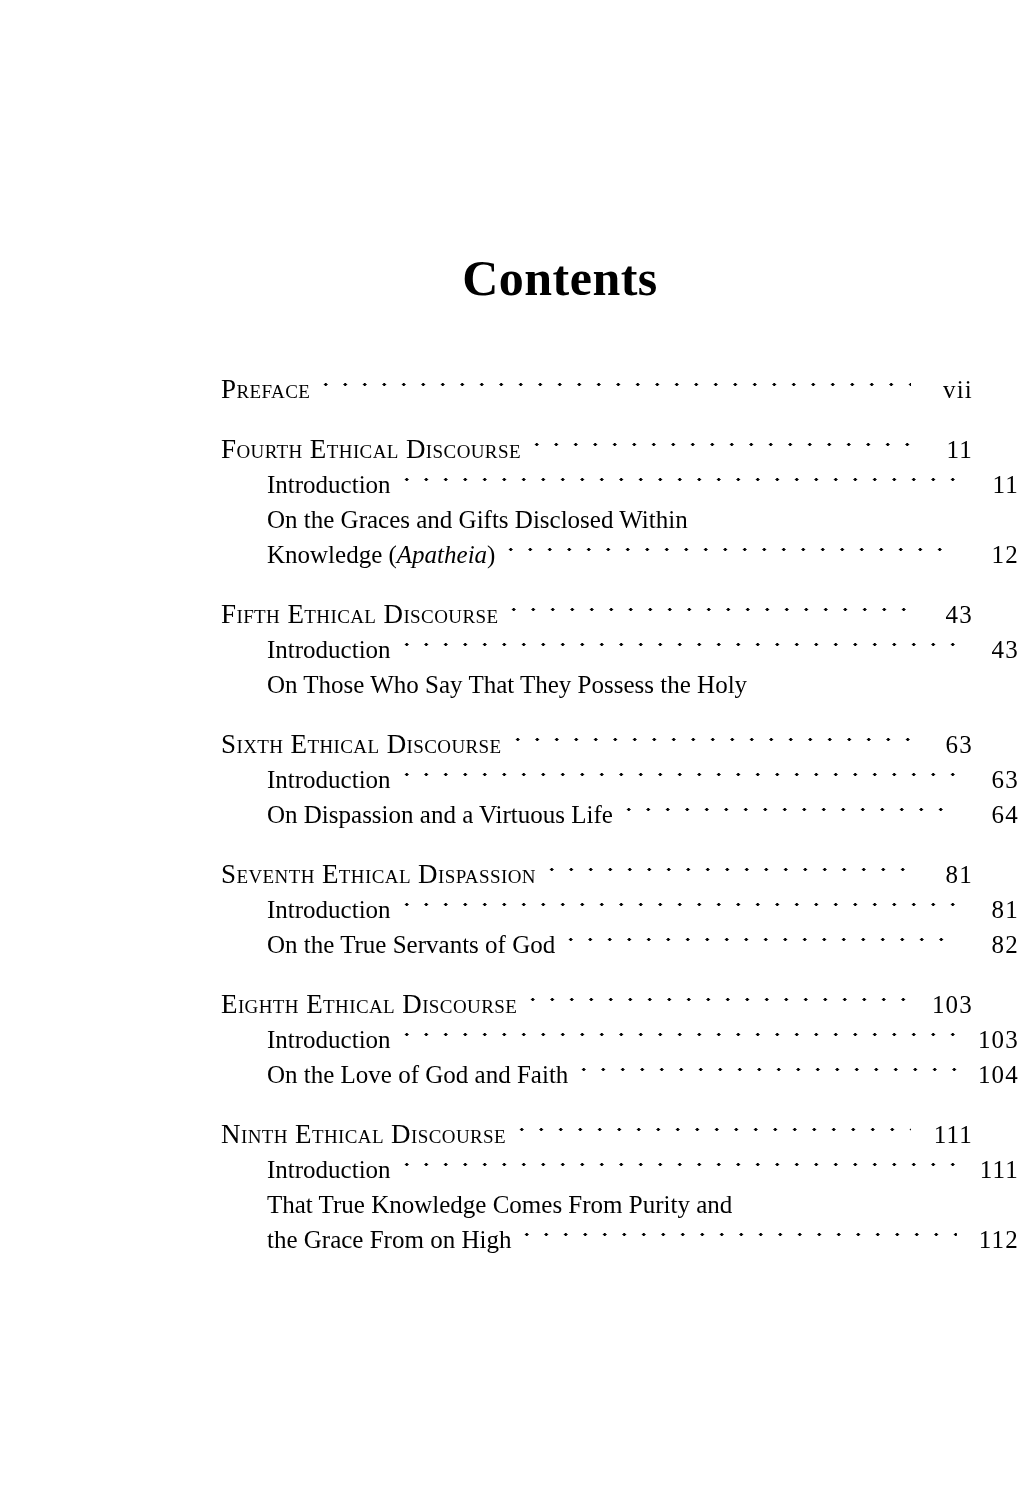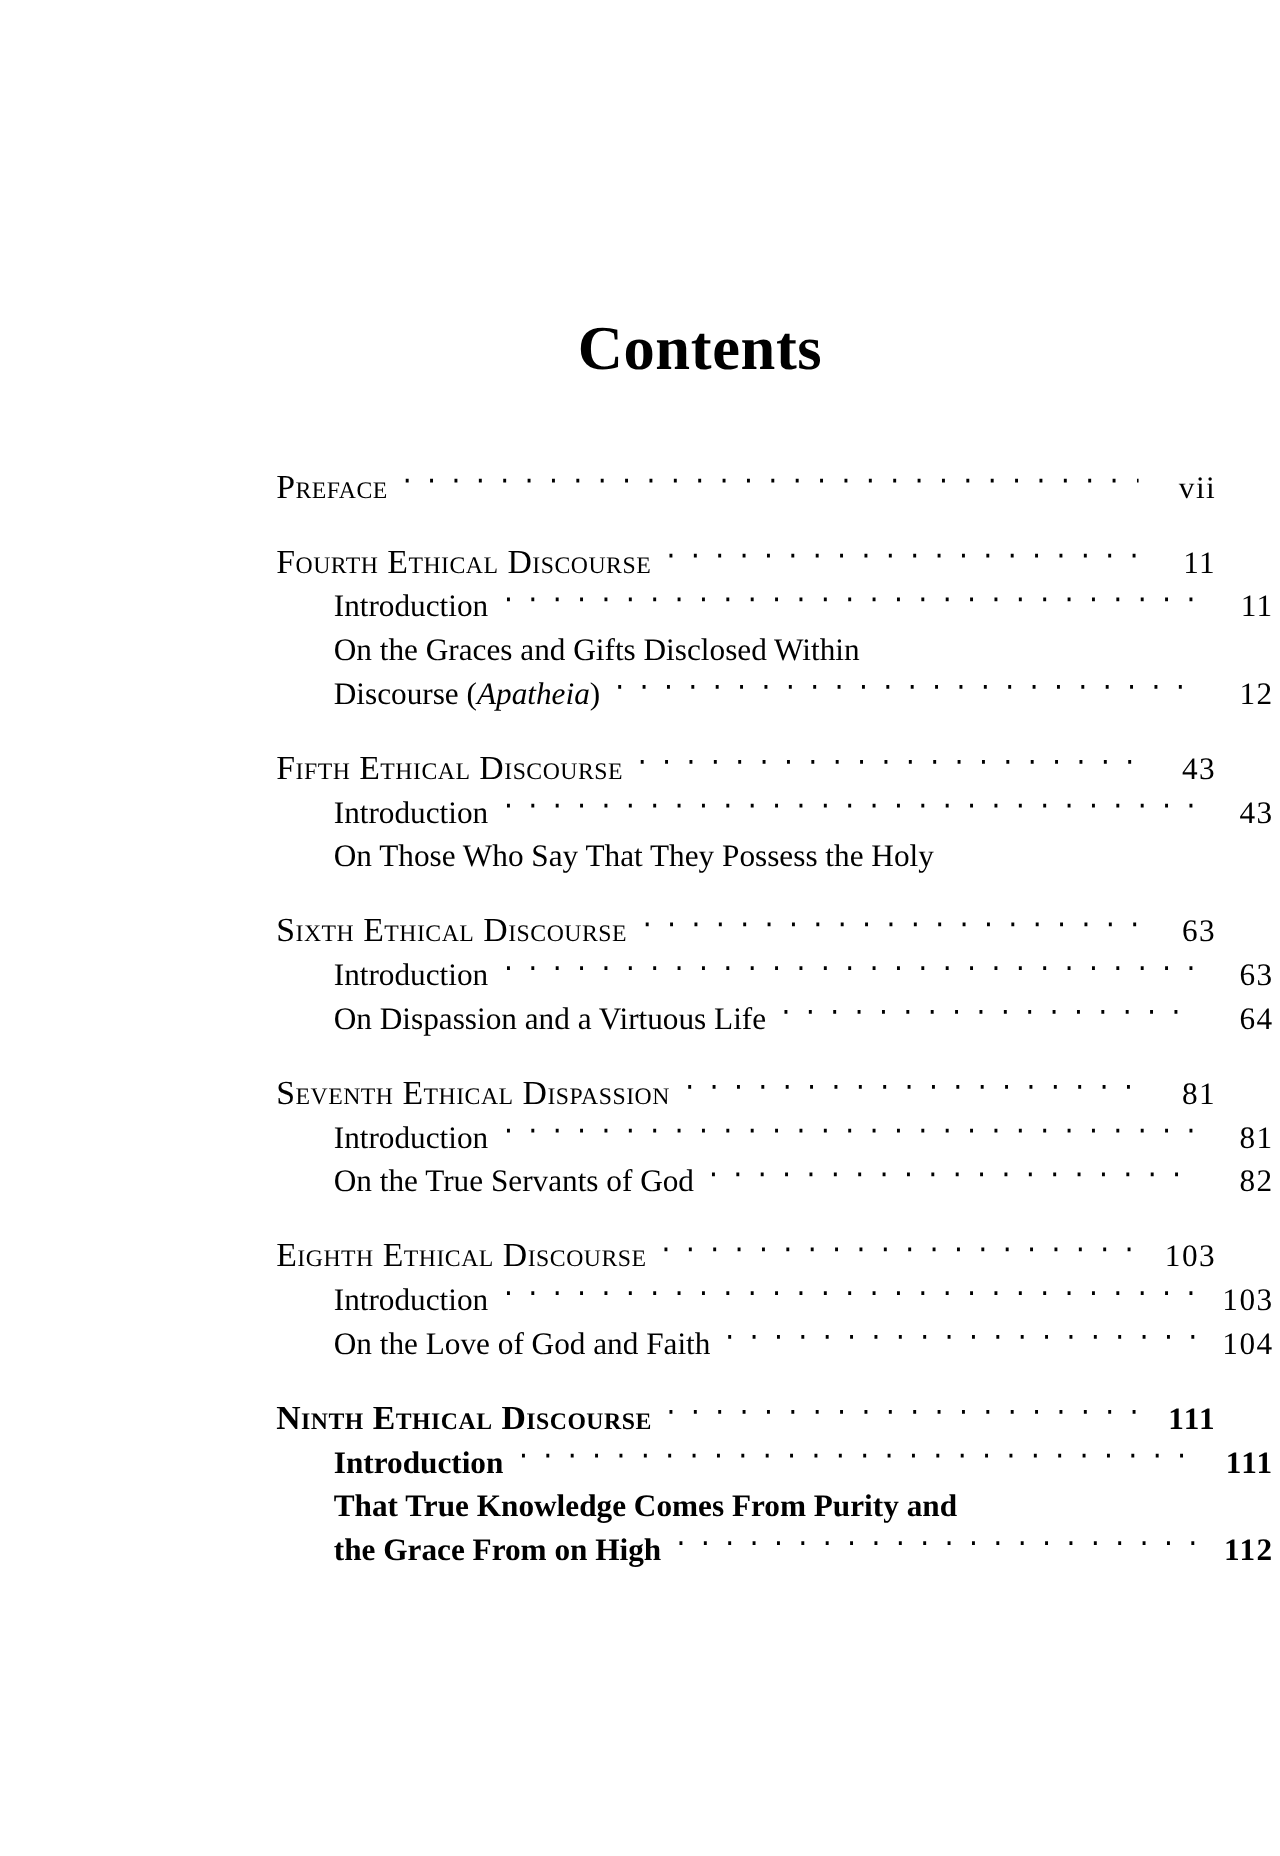--- a/index.html
+++ b/index.html
@@ -42,21 +42,21 @@
     position: absolute;
     left: 181px;
     top: 363px;
     width: 752px;
     margin-left: 40px;
   }
 
   .group {
     margin-bottom: 25px;
   }
-  .group:last-child { margin-bottom: 0; font-weight: bold; }
+  .group:last-child { margin-bottom: 0; }
 
   .entry {
     display: flex;
     align-items: baseline;
     width: 100%;
     height: 35px;
     white-space: nowrap;
   }
 
   .entry .label {
@@ -139,21 +139,21 @@
           <span class="label">Introduction</span>
           <span class="leader"></span>
           <span class="pageno">11</span>
         </div>
         <div class="entry level-2 cont no-leader">
           <span class="label">On the Graces and Gifts Disclosed Within</span>
           <span class="leader"></span>
           <span class="pageno"></span>
         </div>
         <div class="entry level-2">
-          <span class="label"><span>Discourse (</span><span class="ital">Apatheia</span><span>)</span></span>
+          <span class="label"><span>Knowledge (</span><span class="ital">Apatheia</span><span>)</span></span>
           <span class="leader"></span>
           <span class="pageno">12</span>
         </div>
       </div>
       <div class="group">
         <div class="entry level-1">
           <span class="label">Fifth Ethical Discourse</span>
           <span class="leader"></span>
           <span class="pageno">43</span>
         </div>

